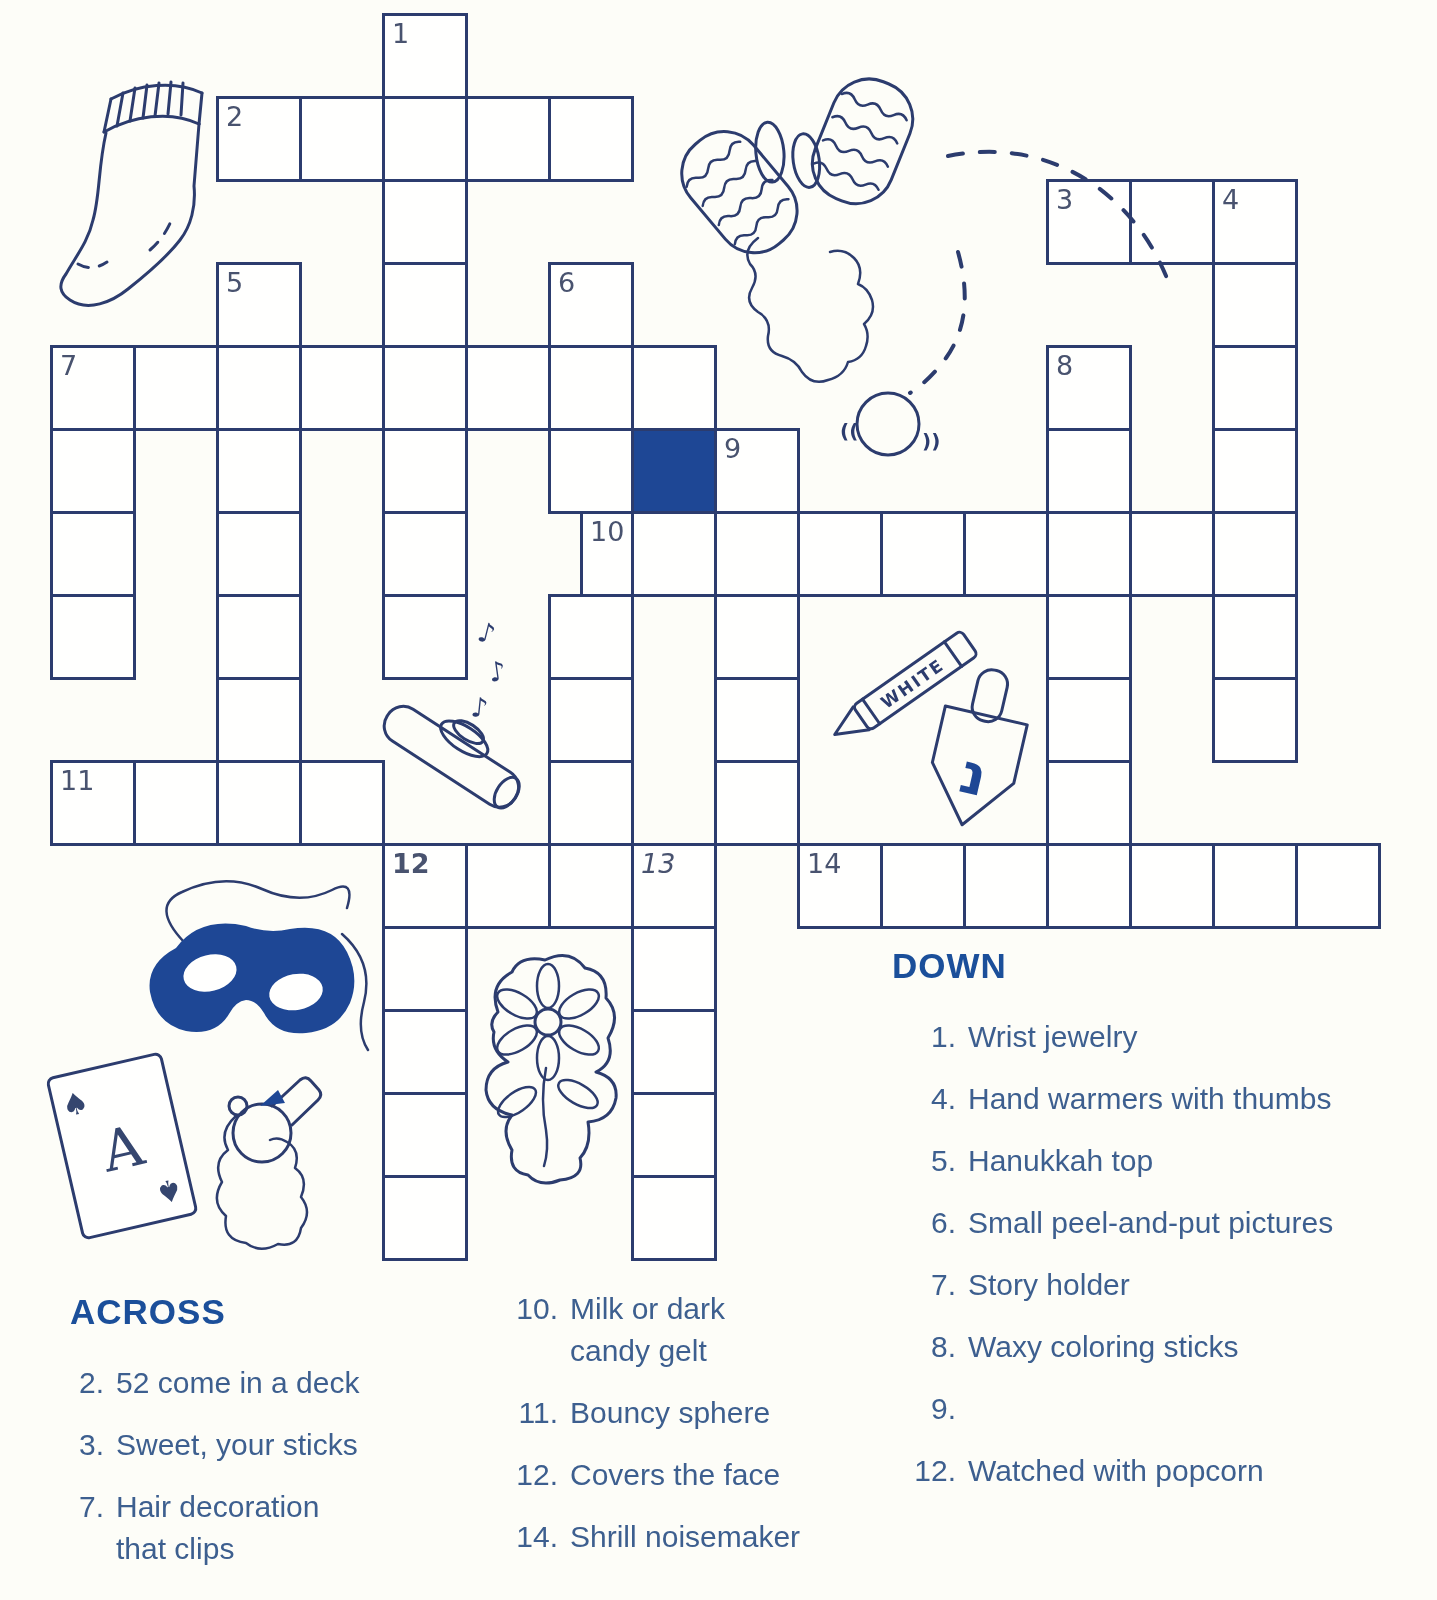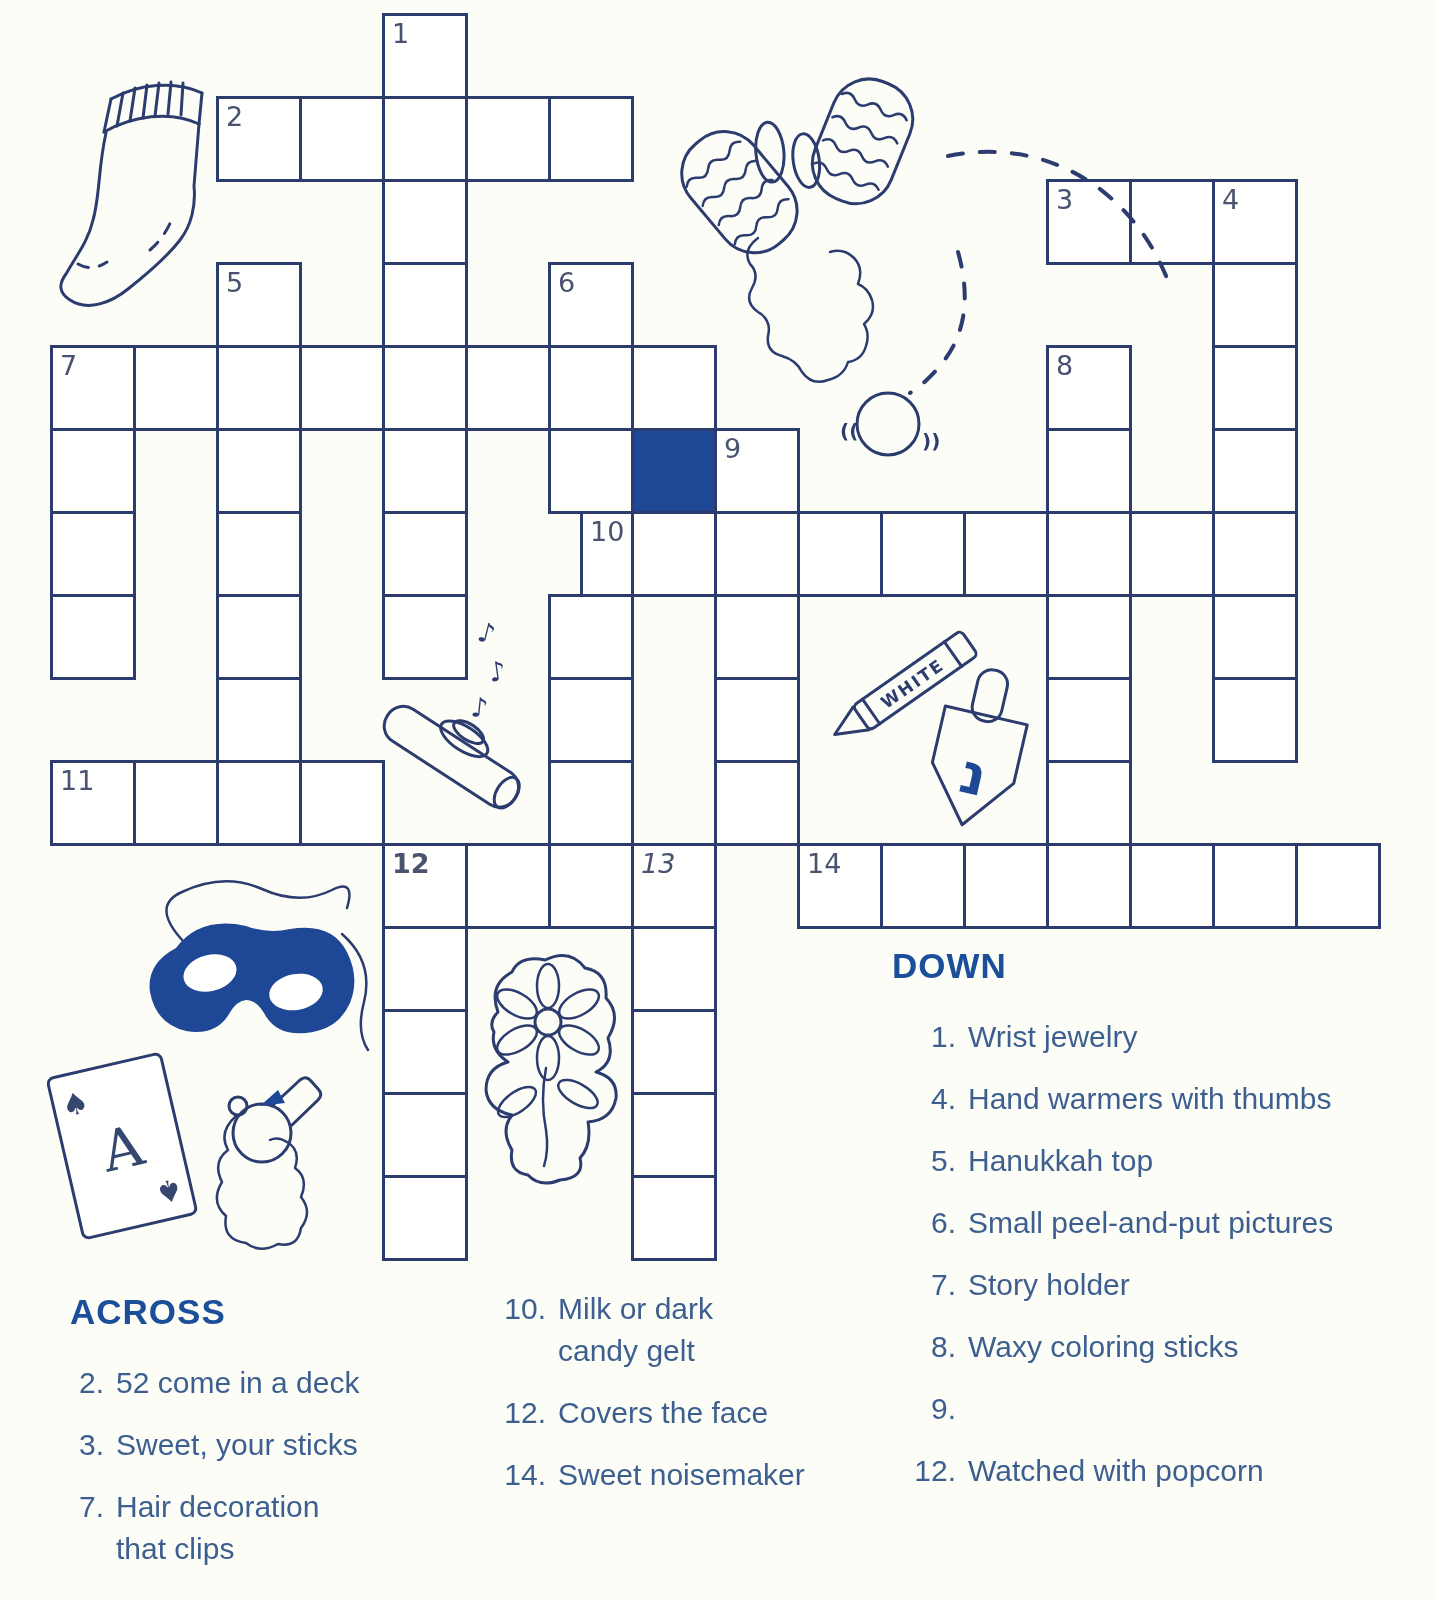--- a/index.html
+++ b/index.html
@@ -23,21 +23,21 @@
   .clues{position:absolute;color:#3d5f8f;font-size:30px;line-height:42px}
   .hdr{
     font-weight:bold;color:#1b4f9a;font-size:35px;line-height:40px;
     letter-spacing:1px;margin:0 0 30px 8px;
   }
   .clue{display:flex;margin-bottom:20px}
   .clue .num{text-align:right;margin-right:12px;flex:none}
   .clue .txt{white-space:pre-line}
   #across1{left:62px;top:1292px;width:380px}
   #across1 .num{width:42px}
-  #across2{left:488px;top:1288px;width:330px}
+  #across2{left:500px;top:1288px;width:330px}
   #across2 .num{width:58px}
   #down{left:884px;top:946px;width:530px}
   #down .num{width:72px}
   
   #art{position:absolute;left:0;top:0;pointer-events:none}
   #art path,#art rect,#art circle,#art ellipse,#art line{
     stroke:#2c3c6e;stroke-width:3;fill:none;stroke-linecap:round;stroke-linejoin:round;
   }
   #art .thin{stroke-width:2.5}
   #art .dash{stroke-dasharray:15 17;stroke-width:4}
@@ -305,26 +305,30 @@
   </div>
 
   <div id="across2" class="clues">
     <div>
         <div class="clue">
           <span class="num">10.</span>
           <span class="txt">Milk or dark
 candy gelt</span>
         </div>
         <div class="clue">
+          <span class="num">11.</span>
+          <span class="txt">Bouncy sphere</span>
+        </div>
+        <div class="clue">
           <span class="num">12.</span>
           <span class="txt">Covers the face</span>
         </div>
         <div class="clue">
           <span class="num">14.</span>
-          <span class="txt">Sweet noisemaker</span>
+          <span class="txt">Shrill noisemaker</span>
         </div>
       </div>
   </div>
 
   <div id="down" class="clues">
     <div class="hdr">DOWN</div>
     <div>
         <div class="clue">
           <span class="num">1.</span>
           <span class="txt">Wrist jewelry</span>

